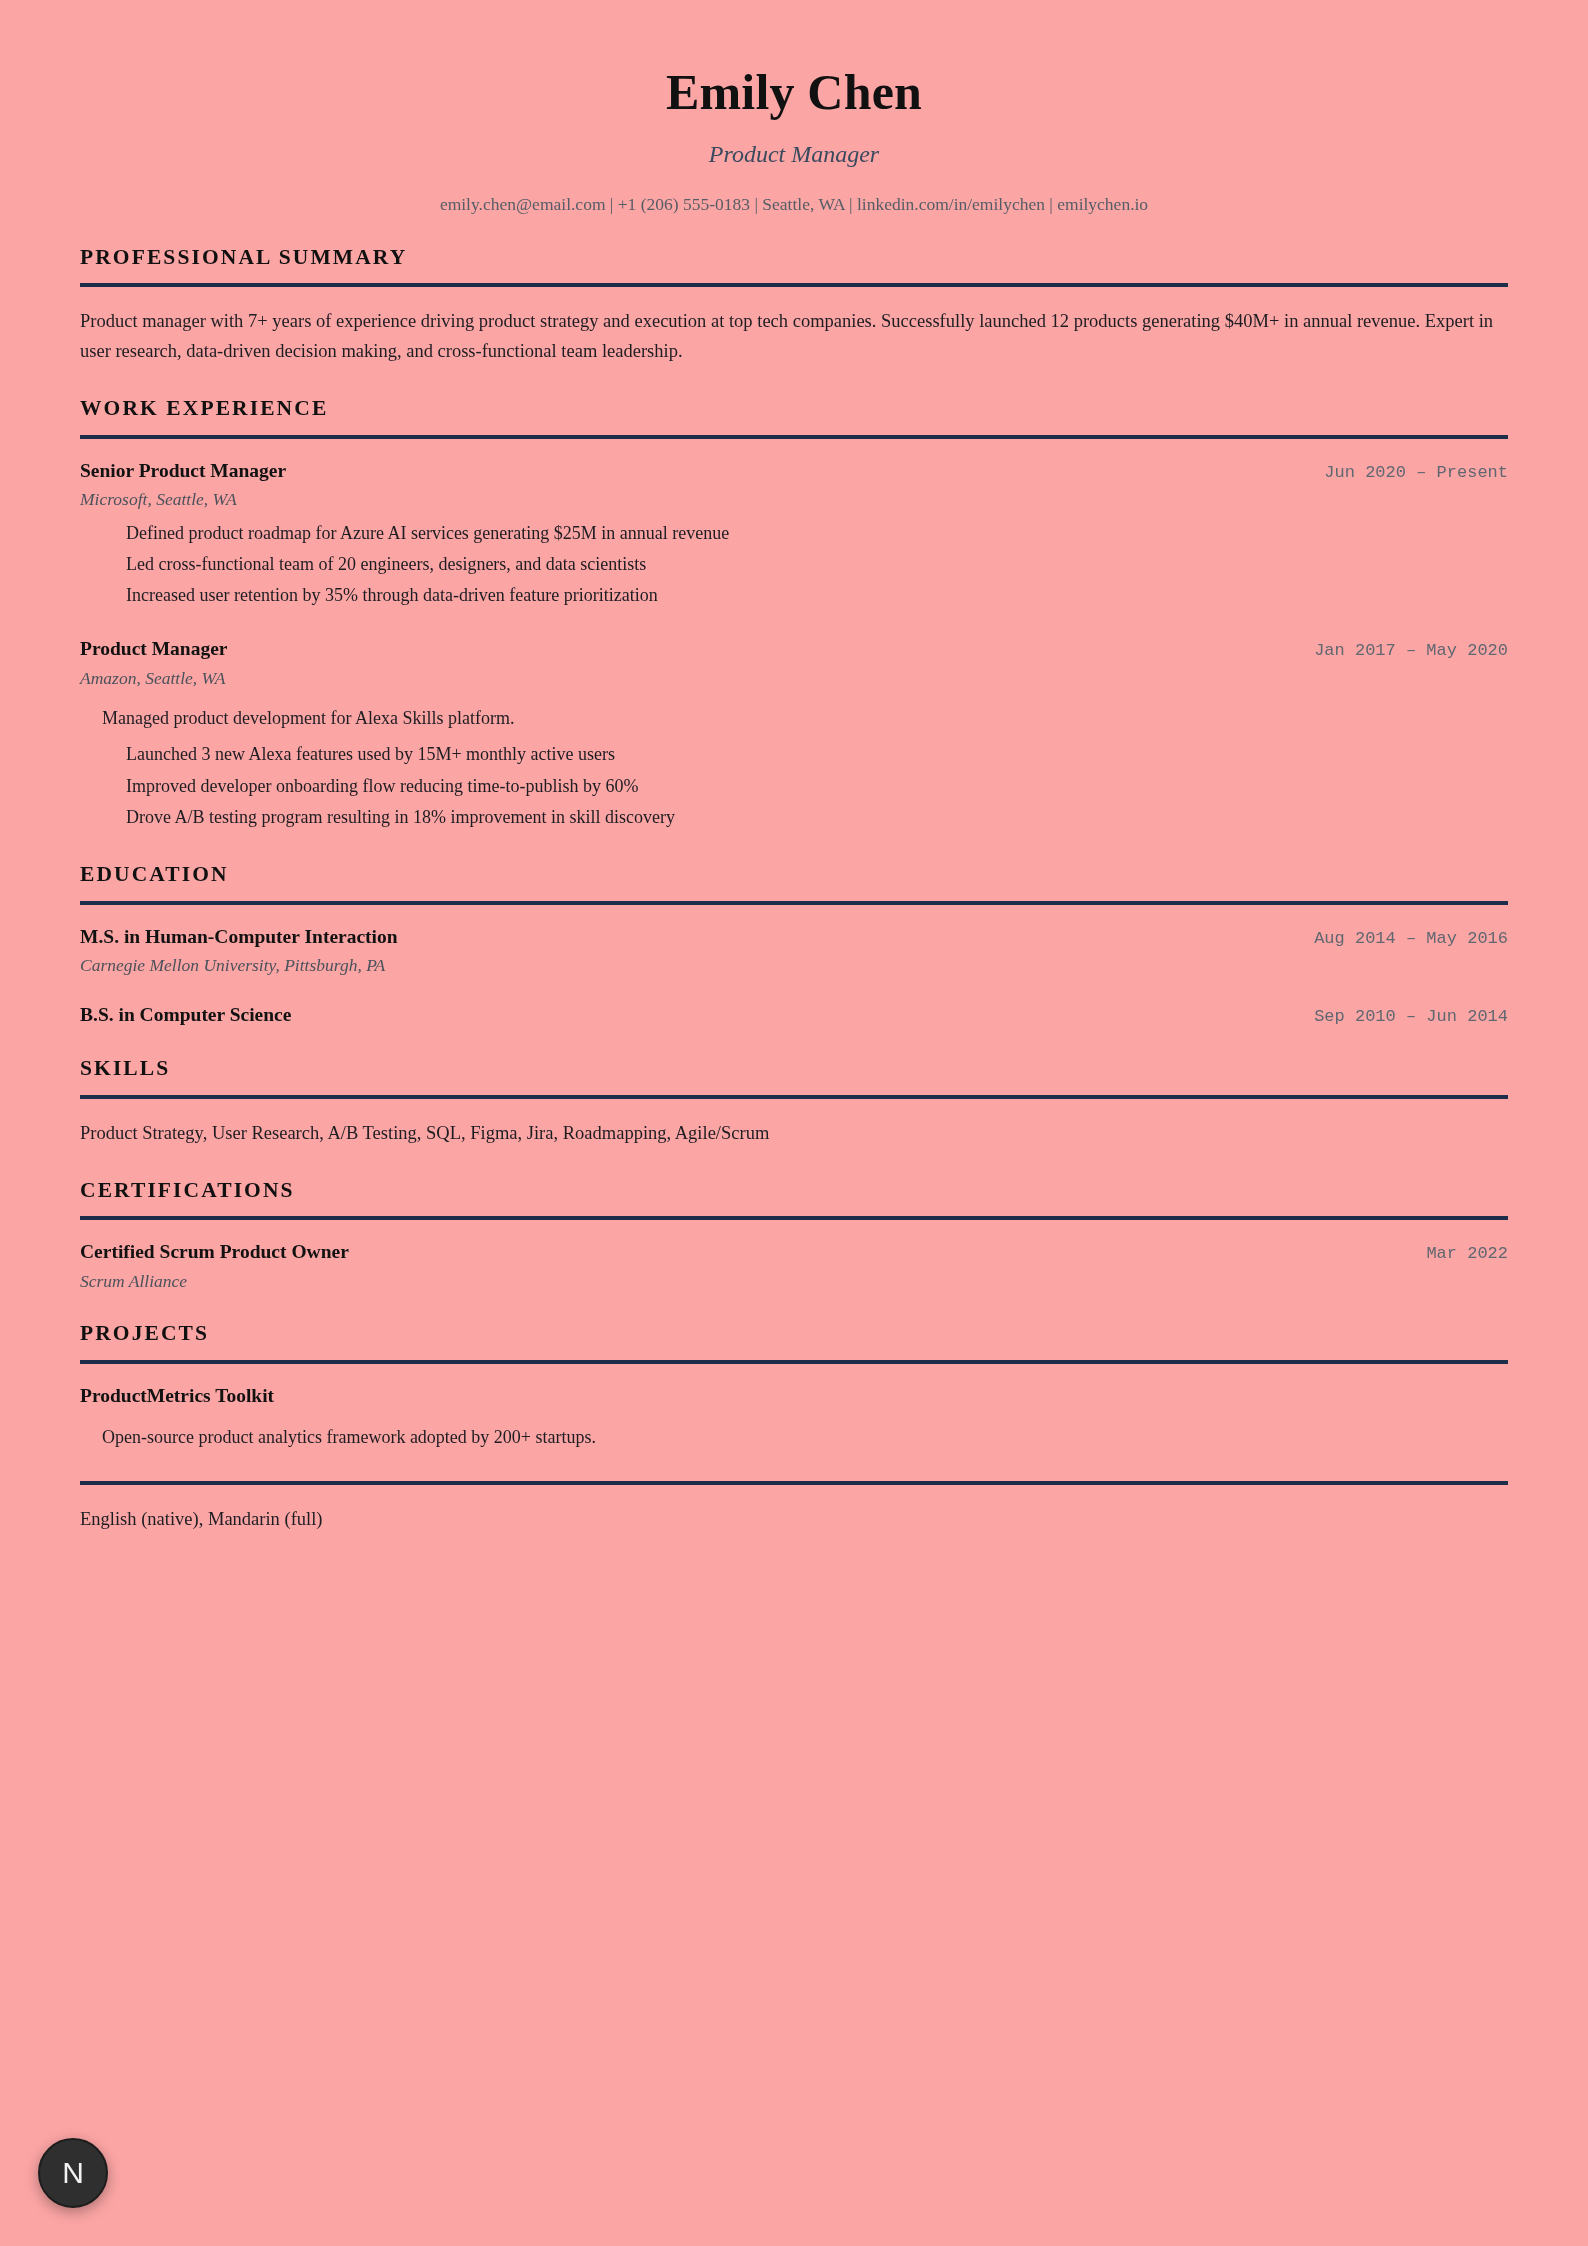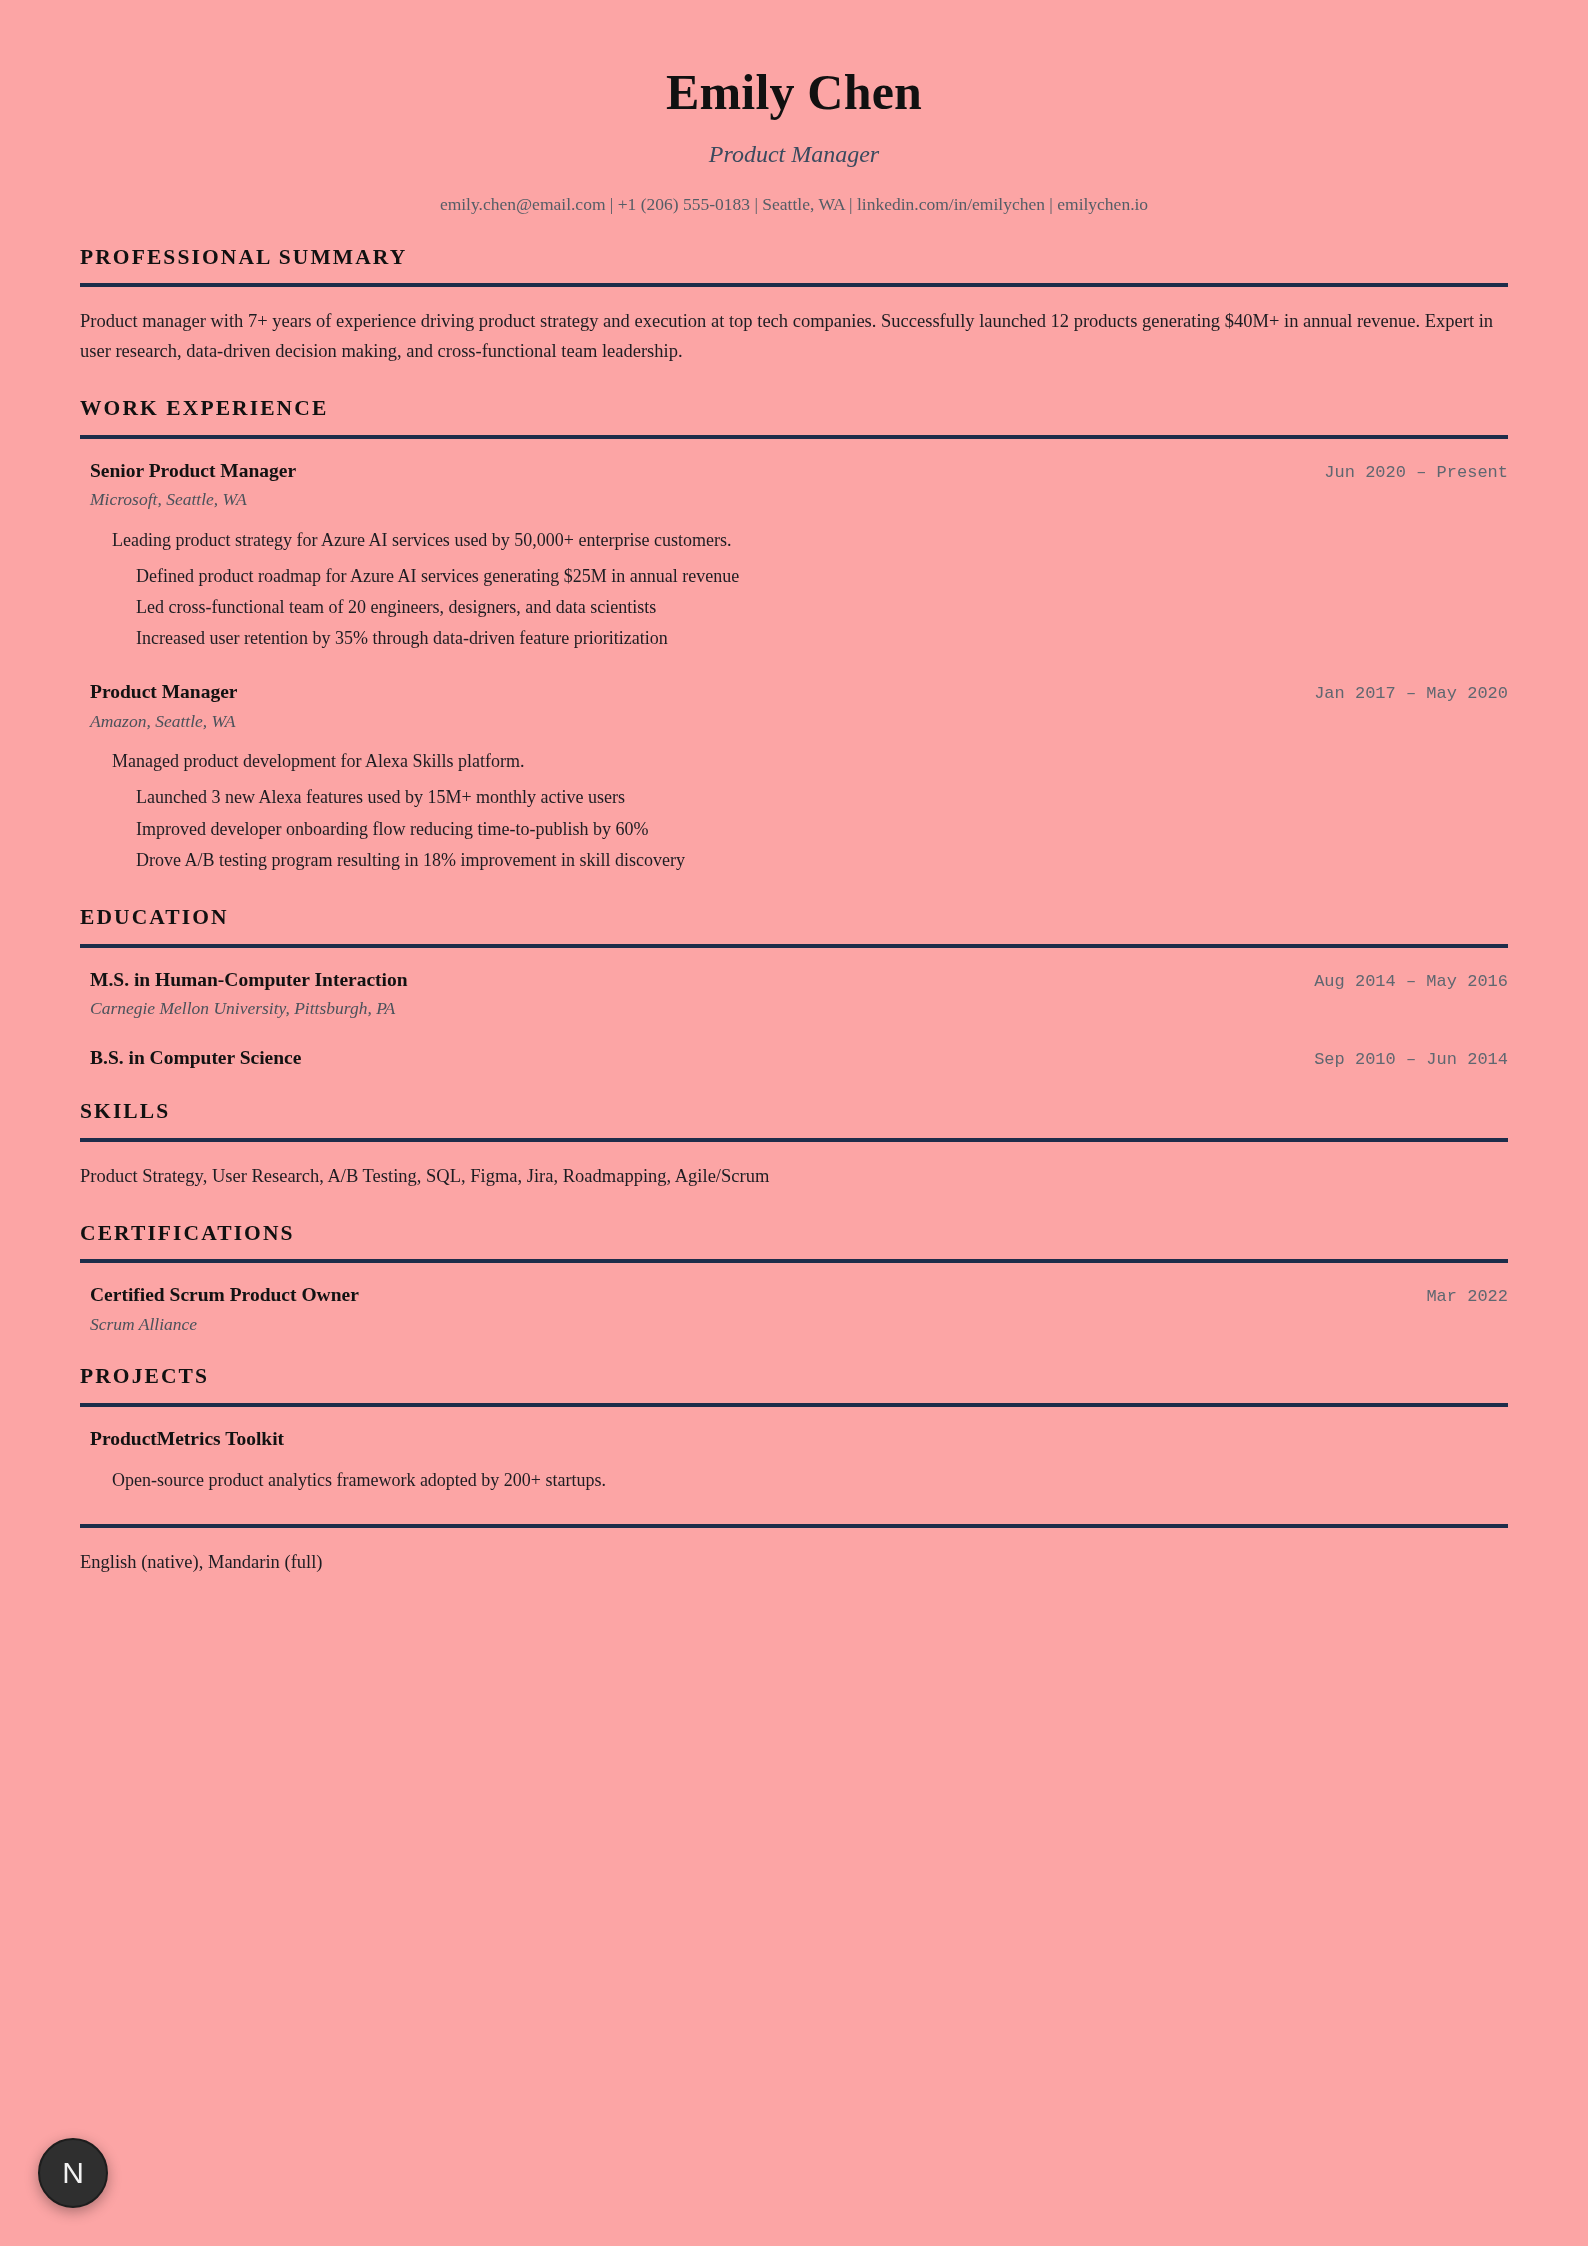--- a/index.html
+++ b/index.html
@@ -77,21 +77,20 @@
   .body-text {
     font-size: 18.5px;
     line-height: 1.62;
     color: #1d1d22;
     margin: 0;
   }
 
   
   .entry {
     margin-bottom: 26px;
-    margin-left: 10px;
   }
   .entry:last-child { margin-bottom: 0; }
 
   .entry-line {
     display: flex;
     align-items: baseline;
     justify-content: space-between;
     gap: 24px;
   }
   .entry-title {
@@ -177,21 +176,20 @@
   <div class="section">
     <div class="section-title">WORK EXPERIENCE</div>
     <div class="section-rule"></div>
 
     <div class="entry">
       <div class="entry-line">
         <span class="entry-title">Senior Product Manager</span>
         <span class="entry-date">Jun 2020 – Present</span>
       </div>
       <div class="entry-sub">Microsoft, Seattle, WA</div>
-      <div class="entry-desc">Leading product strategy for Azure AI services used by 50,000+ enterprise customers.</div>
       <ul class="bullets">
         <li>Defined product roadmap for Azure AI services generating $25M in annual revenue</li>
         <li>Led cross-functional team of 20 engineers, designers, and data scientists</li>
         <li>Increased user retention by 35% through data-driven feature prioritization</li>
       </ul>
     </div>
 
     <div class="entry">
       <div class="entry-line">
         <span class="entry-title">Product Manager</span>

